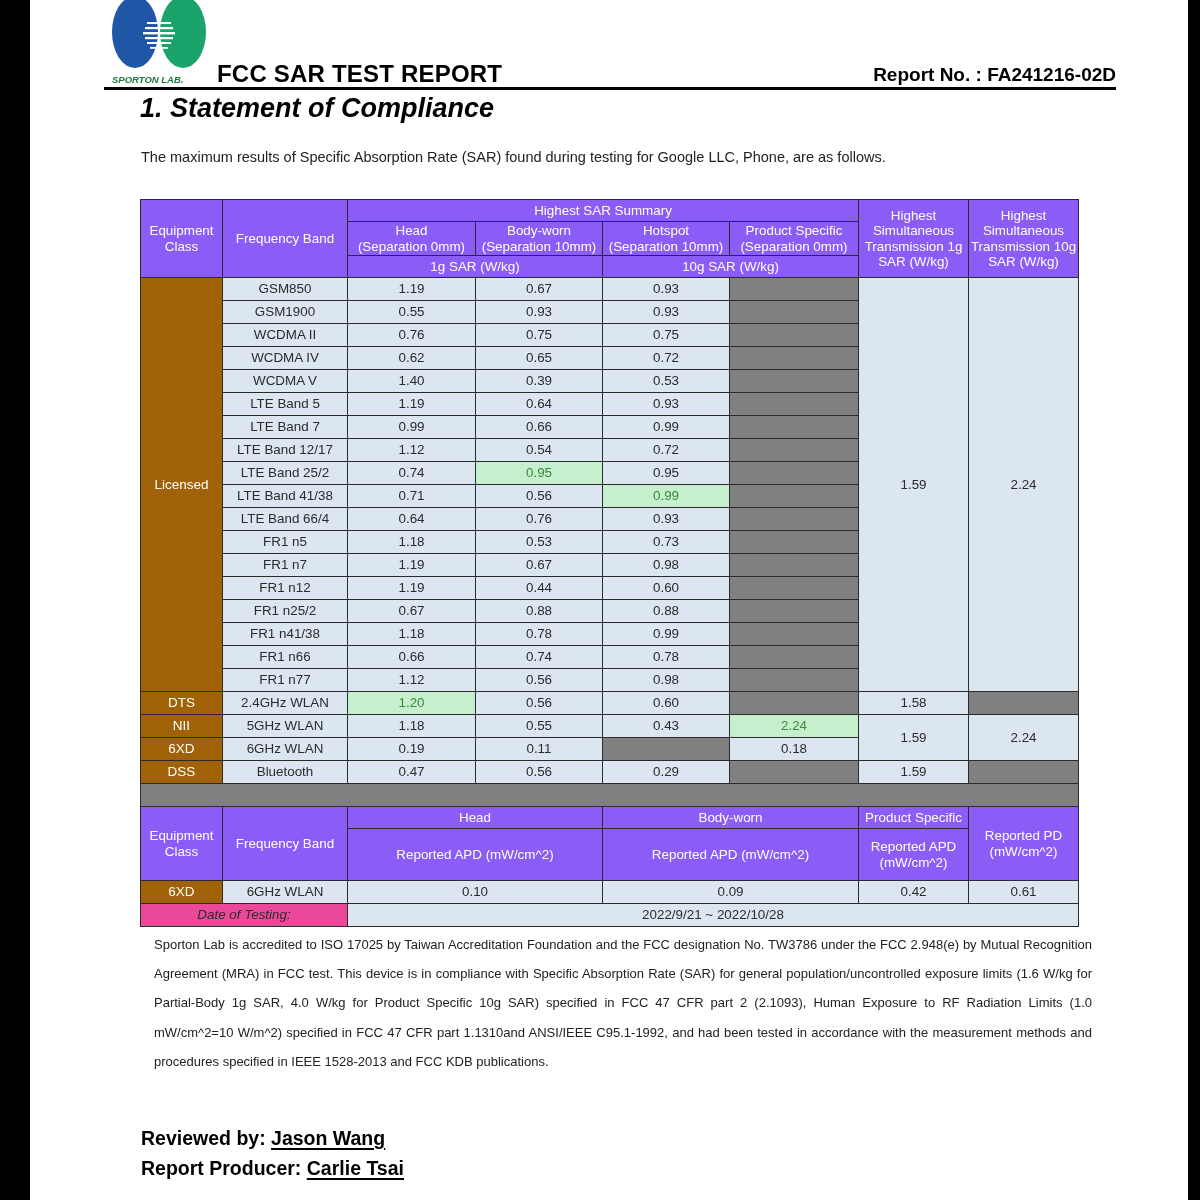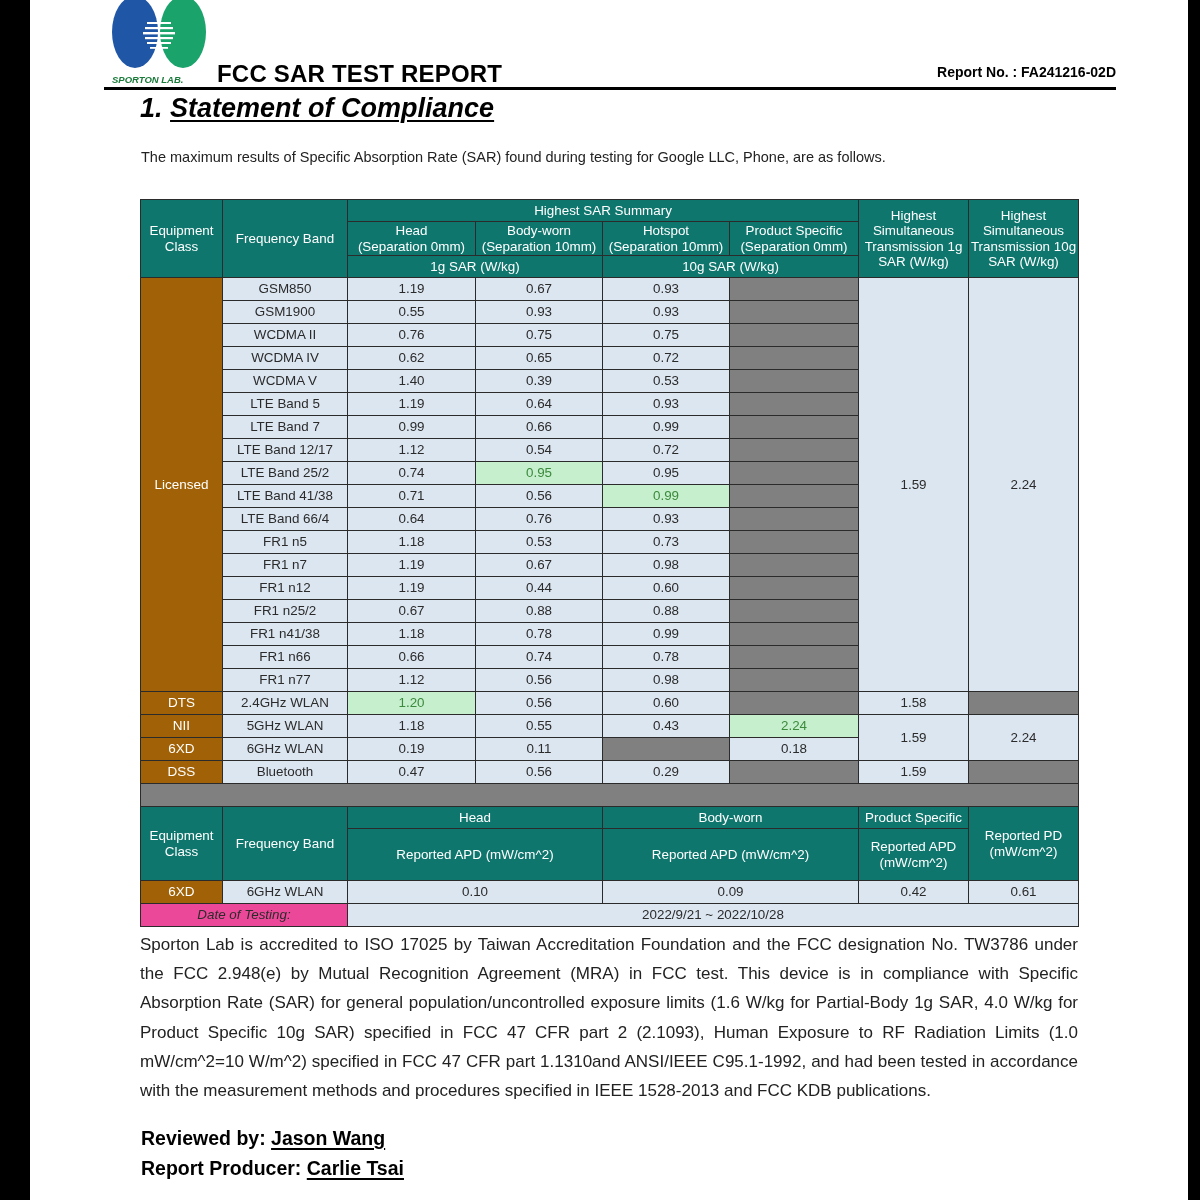--- a/index.html
+++ b/index.html
@@ -4,39 +4,39 @@
 <style>
   * { box-sizing: border-box; margin: 0; padding: 0; }
   html, body { width: 1200px; height: 1200px; background: #000; overflow: hidden; }
   body { font-family: "Liberation Sans", sans-serif; color: #222; }
   .page { position: absolute; left: 30px; top: 0; width: 1158px; height: 1200px; background: #fff; }
 
   
   .logo { position: absolute; left: 79px; top: 0; width: 100px; height: 86px; }
   .logo svg { display: block; }
   .report-title { position: absolute; left: 187px; top: 60px; font-size: 24px; font-weight: bold; color: #000; letter-spacing: 0.2px; }
-  .report-no { position: absolute; right: 72px; top: 64px; font-size: 14px; font-weight: bold; color: #000; }
+  .report-no { position: absolute; right: 72px; top: 64px; font-size: 19px; font-weight: bold; color: #000; }
   .header-rule { position: absolute; left: 74px; top: 87px; width: 1012px; height: 3px; background: #000; }
 
   .section-title { position: absolute; left: 110px; top: 93px; font-size: 27px; font-weight: bold; font-style: italic; color: #000; }
-  .section-title .t { text-decoration: underline; text-decoration-thickness: 2px; text-underline-offset: 3px; }
+  .section-title .t { text-decoration-thickness: 2px; text-underline-offset: 3px; }
   .intro { position: absolute; left: 111px; top: 149px; font-size: 14.5px; color: #222; }
 
   
   .sar { position: absolute; left: 110px; top: 199px; border-collapse: collapse; table-layout: fixed; font-size: 13.4px; }
   .sar td { border: 1px solid #2b2b2b; text-align: center; vertical-align: middle; padding: 0; line-height: 15.5px; }
-  .sar .hd { background: #0f766e; color: #fff; }
+  .sar .hd { background: #8b5cf6; color: #fff; }
   .sar .cls { background: #a16207; color: #fff; font-size: 13.5px; }
   .sar .v { background: #dce6f1; color: #2b2b2b; height: 23px; }
   .sar .g { background: #808080; }
   .sar .hi { background: #c6efce; color: #3c8a3c; }
   .sar .sep td { background: #808080; height: 23px; }
   .sar .date-lbl { background: #ec4899; color: #2b2b2b; height: 23px; font-style: italic; }
 
-  .body-text { position: absolute; left: 110px; top: 930px; width: 938px; font-size: 17px; line-height: 29.2px; text-align: justify; color: #222; }
+  .body-text { position: absolute; left: 124px; top: 930px; width: 938px; font-size: 13px; line-height: 29.2px; text-align: justify; color: #222; }
   .sig { position: absolute; left: 111px; font-size: 19.5px; font-weight: bold; color: #000; }
   .sig .n { text-decoration: underline; text-decoration-thickness: 2px; text-underline-offset: 3px; }
 </style>
 </head>
 <body>
 
 <div class="page">
 
   <div class="logo">
     <svg width="100" height="86" viewBox="0 0 100 86">

